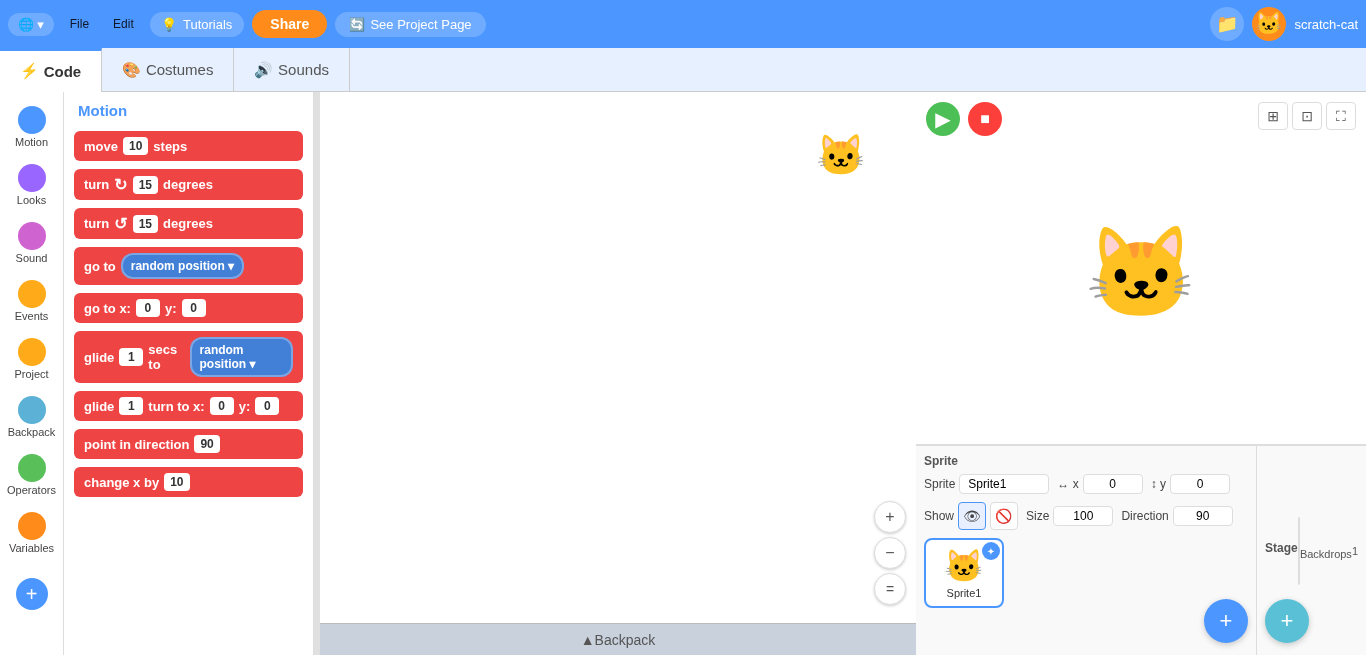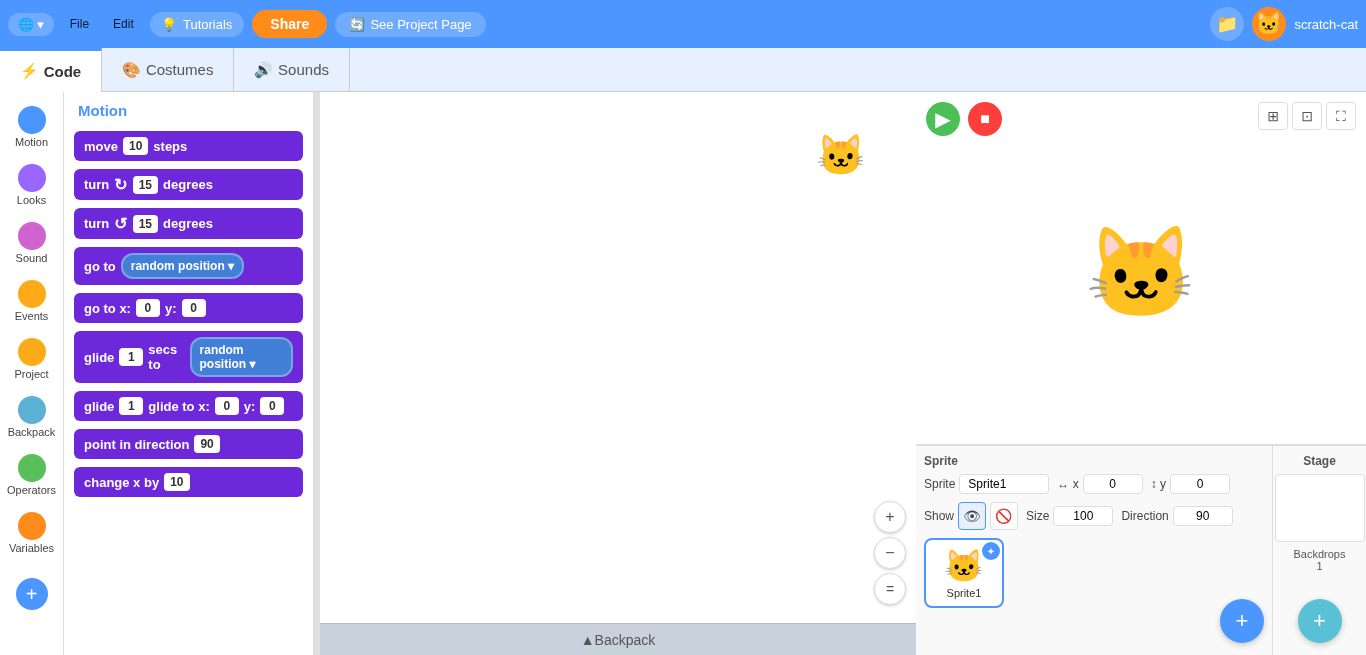--- a/index.html
+++ b/index.html
@@ -72,21 +72,21 @@
     }
 
     
     #blocks-panel {
       width: 250px; background: white; border-right: 1px solid #ddd; overflow-y: auto; padding: 10px;
     }
     #blocks-title {
       font-size: 15px; font-weight: bold; color: #4C97FF; margin-bottom: 12px; padding-left: 4px;
     }
     .block {
-      display: inline-flex; align-items: center; gap: 5px; background: #6d28d9; color: white; border-radius: 6px; padding: 6px 10px; margin-bottom: 8px; cursor: pointer; font-size: 13px; font-weight: bold; width: 100%;
+      display: inline-flex; align-items: center; gap: 5px; background: #ef4444; color: white; border-radius: 6px; padding: 6px 10px; margin-bottom: 8px; cursor: pointer; font-size: 13px; font-weight: bold; width: 100%;
     }
     .block-input {
       background: white; color: #333; border-radius: 4px; padding: 2px 6px; font-size: 12px; font-weight: bold; min-width: 24px; text-align: center;
     }
     .block-dropdown {
       background: #4280D7; color: white; border-radius: 12px; padding: 4px 8px; font-size: 12px; display: flex; align-items: center; gap: 3px; border: 2px solid rgba(255,255,255,0.3);
     }
 
     
     #script-area {
@@ -178,21 +178,21 @@
     .sprite-thumb-label { font-size: 11px; color: #333; margin-top: 2px; }
     .sprite-badge {
       position: absolute; top: 2px; right: 2px; width: 18px; height: 18px; background: #4C97FF; border-radius: 50%; display: flex; align-items: center; justify-content: center; font-size: 10px; color: white;
     }
     #add-sprite-btn {
       width: 44px; height: 44px; background: #4C97FF; border-radius: 50%; display: flex; align-items: center; justify-content: center; cursor: pointer; font-size: 22px; color: white; position: absolute; bottom: 12px; right: 8px; box-shadow: 0 2px 6px rgba(0,0,0,0.2);
     }
 
     
     #stage-panel {
-      width: 94px; border-left: 1px solid #ddd; padding: 8px; display: flex; flex-direction: column; align-items: center; position: relative;
+      width: 110px; border-left: 1px solid #ddd; padding: 8px; display: flex; align-items: center; position: relative;
     }
     #stage-label { font-size: 12px; font-weight: bold; color: #555; margin-bottom: 6px; }
     #stage-thumb {
       width: 90px; height: 68px; background: white; border: 1px solid #ddd; border-radius: 4px; display: flex; align-items: center; justify-content: center;
     }
     #backdrops-label { font-size: 11px; color: #555; margin-top: 6px; }
     #backdrops-count { font-size: 11px; color: #555; }
     #add-backdrop-btn {
       width: 44px; height: 44px; background: #59C0D5; border-radius: 50%; display: flex; align-items: center; justify-content: center; cursor: pointer; font-size: 22px; color: white; position: absolute; bottom: 12px; box-shadow: 0 2px 6px rgba(0,0,0,0.2);
     }
@@ -331,21 +331,21 @@
       <span>glide</span>
       <span class="block-input">1</span>
       <span>secs to</span>
       <span class="block-dropdown">random position ▾</span>
     </div>
 
     
     <div class="block">
       <span>glide</span>
       <span class="block-input">1</span>
-      <span>glide to x:</span>
+      <span>turn to x:</span>
       <span class="block-input">0</span>
       <span>y:</span>
       <span class="block-input">0</span>
     </div>
 
     
     <div class="block">
       <span>point in direction</span>
       <span class="block-input">90</span>
     </div>

